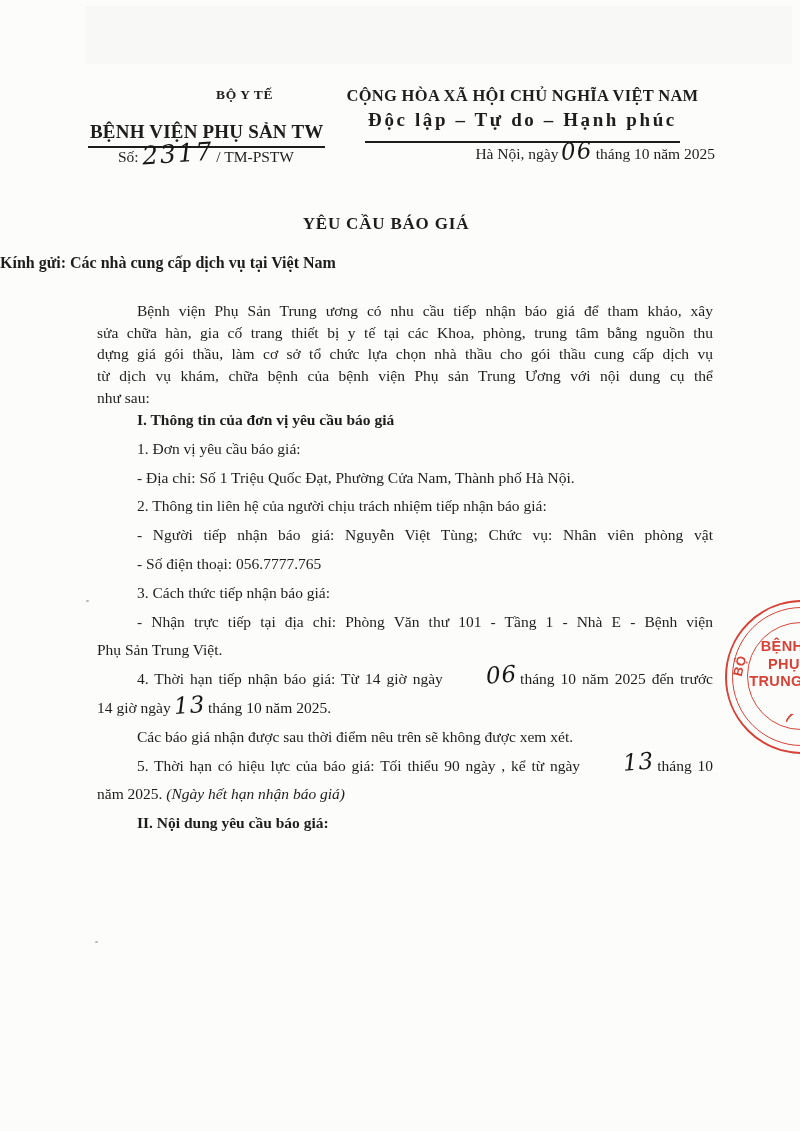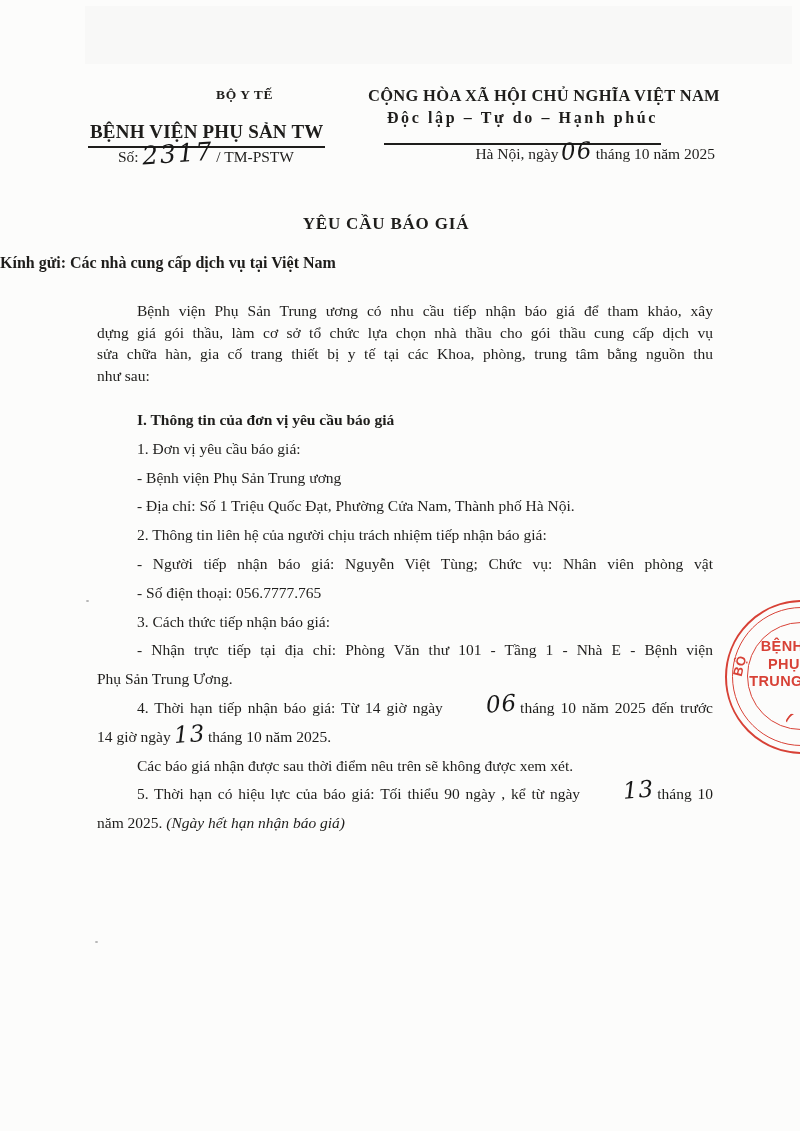--- a/index.html
+++ b/index.html
@@ -14,23 +14,23 @@
     color:var(--ink);
   }
   .abs{position:absolute;}
   
   .hdr-left{left:88px;top:87px;width:185px;text-align:right;line-height:1.25;}
   .ministry{font-size:13.5px;font-weight:bold;letter-spacing:.6px;}
   .hospital{font-size:19px;font-weight:bold;letter-spacing:.2px;
     display:inline-block;border-bottom:2px solid var(--ink);padding:1px 2px 2px;margin-top:15px;white-space:nowrap;}
   .so-line{left:118px;top:147px;font-size:15.5px;white-space:nowrap;}
   .hdr-right{left:325px;top:86px;width:395px;text-align:center;}
-  .republic{font-size:16.5px;font-weight:bold;letter-spacing:.3px;white-space:nowrap;text-align:right;}
-  .motto{font-size:16px;font-weight:bold;letter-spacing:2.6px;display:inline-block;
-    border-bottom:2px solid var(--ink);padding:0 3px 16px;margin-top:3px;white-space:nowrap;}
+  .republic{font-size:16.5px;font-weight:bold;letter-spacing:.3px;white-space:nowrap;}
+  .motto{font-size:19px;font-weight:bold;letter-spacing:2.6px;display:inline-block;
+    border-bottom:2px solid var(--ink);padding:0 3px 10px;margin-top:3px;white-space:nowrap;}
   .date-line{right:85px;top:145px;font-size:15.5px;white-space:nowrap;}
   
   .hand{
     font-family:"DejaVu Serif",serif;font-style:italic;
     display:inline-block;height:13px;line-height:13px;overflow:visible;
     font-size:23px;letter-spacing:1px;padding:0 3px;
     transform:rotate(-4deg);color:#171717;
   }
   .hand-lg{font-size:25px;letter-spacing:2px;}
   
@@ -81,41 +81,42 @@
     <div class="republic">CỘNG HÒA XÃ HỘI CHỦ NGHĨA VIỆT NAM</div>
     <div><span class="motto">Độc lập – Tự do – Hạnh phúc</span></div>
   </div>
   <div class="abs date-line"><span>Hà Nội, ngày</span><span class="hand">06</span><span>tháng 10 năm 2025</span></div>
 
   <div class="abs title">YÊU CẦU BÁO GIÁ</div>
   <div class="abs salutation">Kính gửi: Các nhà cung cấp dịch vụ tại Việt Nam</div>
 
   <div class="abs para1">
     <div class="ind j">Bệnh viện Phụ Sản Trung ương có nhu cầu tiếp nhận báo giá để tham khảo, xây</div>
+    <div class="j">sửa chữa hàn, gia cố trang thiết bị y tế tại các Khoa, phòng, trung tâm bằng nguồn thu</div>
     <div class="j">dựng giá gói thầu, làm cơ sở tổ chức lựa chọn nhà thầu cho gói thầu cung cấp dịch vụ</div>
-    <div class="j">sửa chữa hàn, gia cố trang thiết bị y tế tại các Khoa, phòng, trung tâm bằng nguồn thu</div>
+    <div class="j">từ dịch vụ khám, chữa bệnh của bệnh viện Phụ sản Trung Ương với nội dung cụ thể</div>
     <div>như sau:</div>
   </div>
 
   <div class="abs sections">
     <div class="ind b">I. Thông tin của đơn vị yêu cầu báo giá</div>
     <div class="ind">1. Đơn vị yêu cầu báo giá:</div>
-    <div class="ind">- Bệnh viện Phụ Sản Trung ương</div>
     <div class="ind">- Địa chỉ: Số 1 Triệu Quốc Đạt, Phường Cửa Nam, Thành phố Hà Nội.</div>
     <div class="ind">2. Thông tin liên hệ của người chịu trách nhiệm tiếp nhận báo giá:</div>
     <div class="ind j">- Người tiếp nhận báo giá: Nguyễn Việt Tùng; Chức vụ: Nhân viên phòng vật</div>
     <div class="ind">- Số điện thoại: 056.7777.765</div>
     <div class="ind">3. Cách thức tiếp nhận báo giá:</div>
     <div class="ind j">- Nhận trực tiếp tại địa chỉ: Phòng Văn thư 101 - Tầng 1 - Nhà E - Bệnh viện</div>
-    <div>Phụ Sản Trung Ương.</div>
+    <div>Phụ Sản Trung Việt.</div>
     <div class="ind j"><span>4. Thời hạn tiếp nhận báo giá: Từ 14 giờ ngày</span><span class="hand">06</span><span>tháng 10 năm 2025 đến trước</span></div>
     <div><span>14 giờ ngày</span><span class="hand">13</span><span>tháng 10 năm 2025.</span></div>
     <div class="ind">Các báo giá nhận được sau thời điểm nêu trên sẽ không được xem xét.</div>
     <div class="ind j"><span>5. Thời hạn có hiệu lực của báo giá: Tối thiểu 90 ngày , kể từ ngày</span><span class="hand">13</span><span>tháng 10</span></div>
     <div><span>năm 2025.</span> <span class="it">(Ngày hết hạn nhận báo giá)</span></div>
+    <div class="ind b">II. Nội dung yêu cầu báo giá:</div>
   </div>
 
   <div class="stamp">
     <div class="ring ring-outer"></div>
     <div class="ring ring-mid"></div>
     <div class="ring ring-inner"></div>
     <div class="abs stamp-center">
       <div>BỆNH VIỆN</div>
       <div>PHỤ SẢN</div>
       <div>TRUNG ƯƠNG</div>

